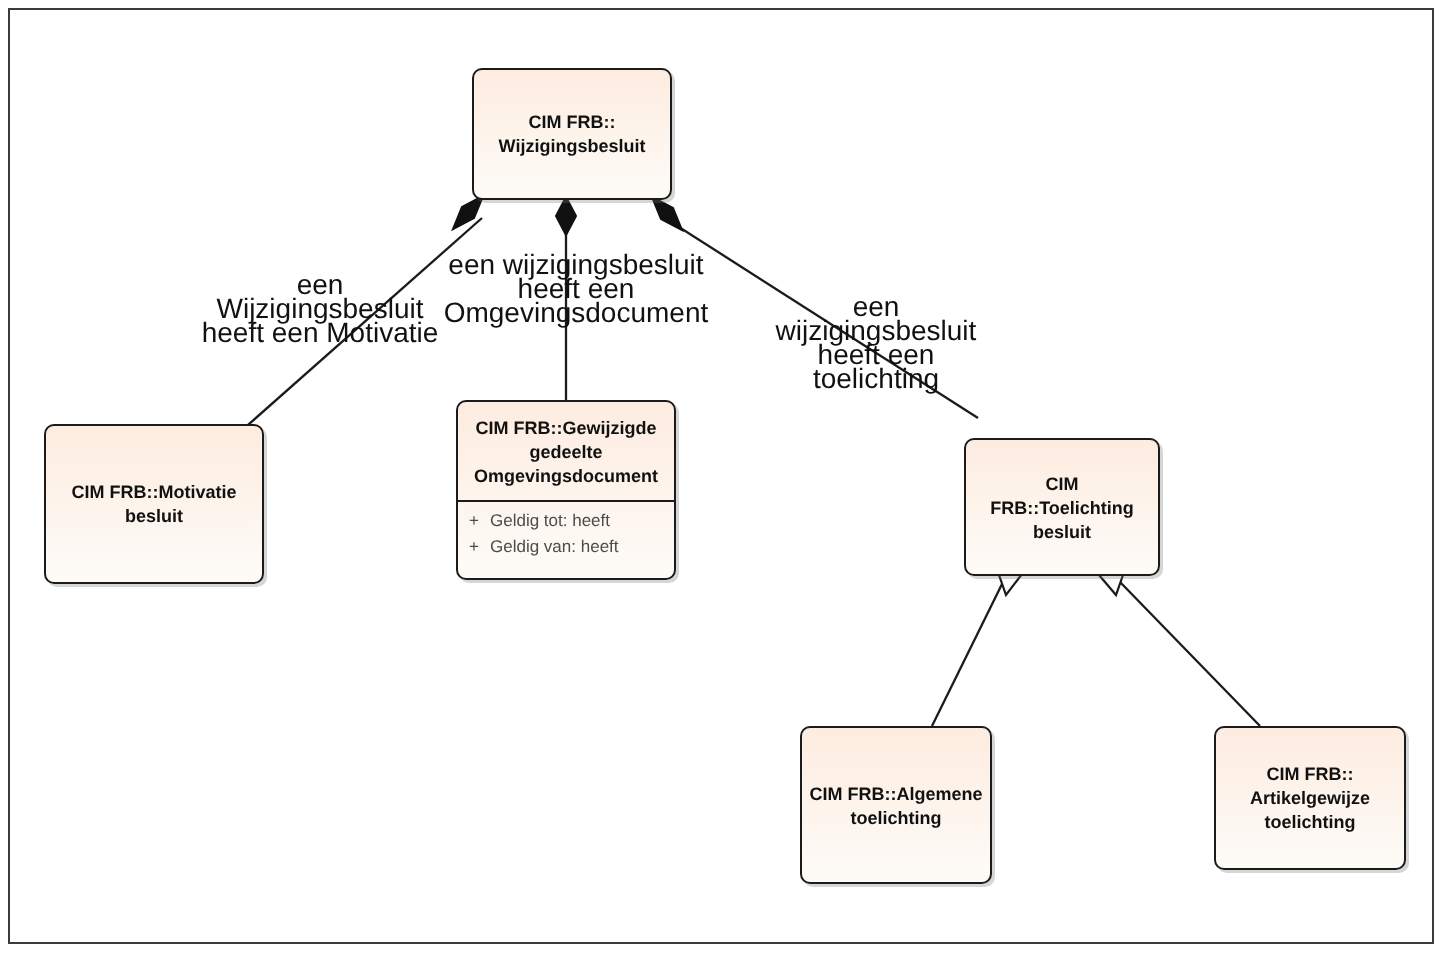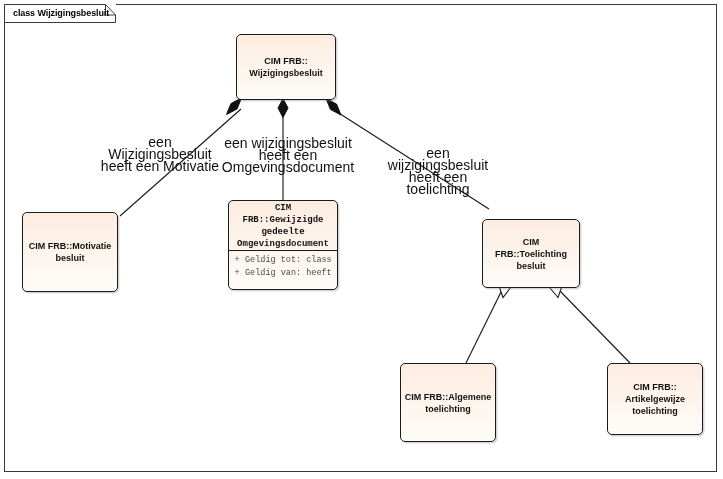--- a/index.html
+++ b/index.html
@@ -133,27 +133,20 @@
     z-index: 4;
   }
 </style>
 </head>
 <body>
 
 <div id="canvas">
 
   <div class="frame"></div>
 
-  <div class="frame-tab" style="width:112px;">
-    <svg width="112" height="19">
-      <path d="M0.5,0.5 L101.5,0.5 L111.5,11 L111.5,18.5 L0.5,18.5 Z" fill="#ffffff" stroke="#3a3a3a" stroke-width="1"></path>
-      <path d="M101.5,0.5 L101.5,11 L111.5,11" fill="none" stroke="#3a3a3a" stroke-width="1"></path>
-    </svg>
-    <span class="tab-label">class Wijzigingsbesluit</span>
-  </div>
 
   <svg id="edges" viewBox="0 0 723 479">
     <g stroke="#1b1b1b" stroke-width="1.15" fill="none" shape-rendering="geometricPrecision">
 
       <line x1="241" y1="109" x2="120" y2="216"></line>
 
       <line x1="283" y1="112" x2="283" y2="200"></line>
 
       <line x1="334" y1="110" x2="489" y2="209"></line>
 
@@ -175,35 +168,35 @@
       <polygon points="507.5,277 511,287 503,297.5 499.5,287.5"></polygon>
       <polygon points="553,277.5 561.5,287.5 558,297.5 549.5,287.5"></polygon>
     </g>
   </svg>
 
   <div class="uml-class no-compartments" style="left:236px; top:34px; width:100px; height:66px;">
     <div class="uml-name">CIM FRB::
 Wijzigingsbesluit</div>
   </div>
 
-  <div class="uml-class no-compartments" style="left:22px; top:212px; width:96px; height:80px;">
+  <div class="uml-class no-compartments" style="left:22px; top:212px; width:110px; height:80px;">
     <div class="uml-name">CIM FRB::Motivatie
 besluit</div>
   </div>
 
-  <div class="uml-class with-compartments" style="left:228px; top:200px; width:110px; height:90px;font-family:Liberation Mono, monospace;">
+  <div class="uml-class with-compartments" style="left:228px; top:200px; width:110px; height:90px;">
     <div class="uml-name-box" style="height:50px;">
       <div class="uml-name">CIM FRB::Gewijzigde
 gedeelte
 Omgevingsdocument</div>
     </div>
     <div class="uml-attrs">
       <div class="attr-row">
         <span class="attr-vis">+</span>
-        <span class="attr-text">Geldig tot: class</span>
+        <span class="attr-text">Geldig tot: heeft</span>
       </div>
       <div class="attr-row">
         <span class="attr-vis">+</span>
         <span class="attr-text">Geldig van: heeft</span>
       </div>
     </div>
   </div>
 
   <div class="uml-class no-compartments" style="left:482px; top:209px; width:98px; height:69px;margin-top:10px;">
     <div class="uml-name">CIM FRB::Toelichting
@@ -217,19 +210,19 @@
 
   <div class="uml-class no-compartments" style="left:607px; top:363px; width:96px; height:72px;">
     <div class="uml-name">CIM FRB::
 Artikelgewijze
 toelichting</div>
   </div>
 
   <div class="edge-label" style="left:100px; top:136px; width:120px;">een Wijzigingsbesluit
 heeft een Motivatie</div>
 
-  <div class="edge-label" style="left:218px; top:137px; width:140px;">een wijzigingsbesluit heeft een
+  <div class="edge-label" style="left:218px; top:126px; width:140px;">een wijzigingsbesluit heeft een
 Omgevingsdocument</div>
 
   <div class="edge-label" style="left:378px; top:147px; width:120px;">een wijzigingsbesluit
 heeft een toelichting</div>
 
 </div>
 
 </body></html>

